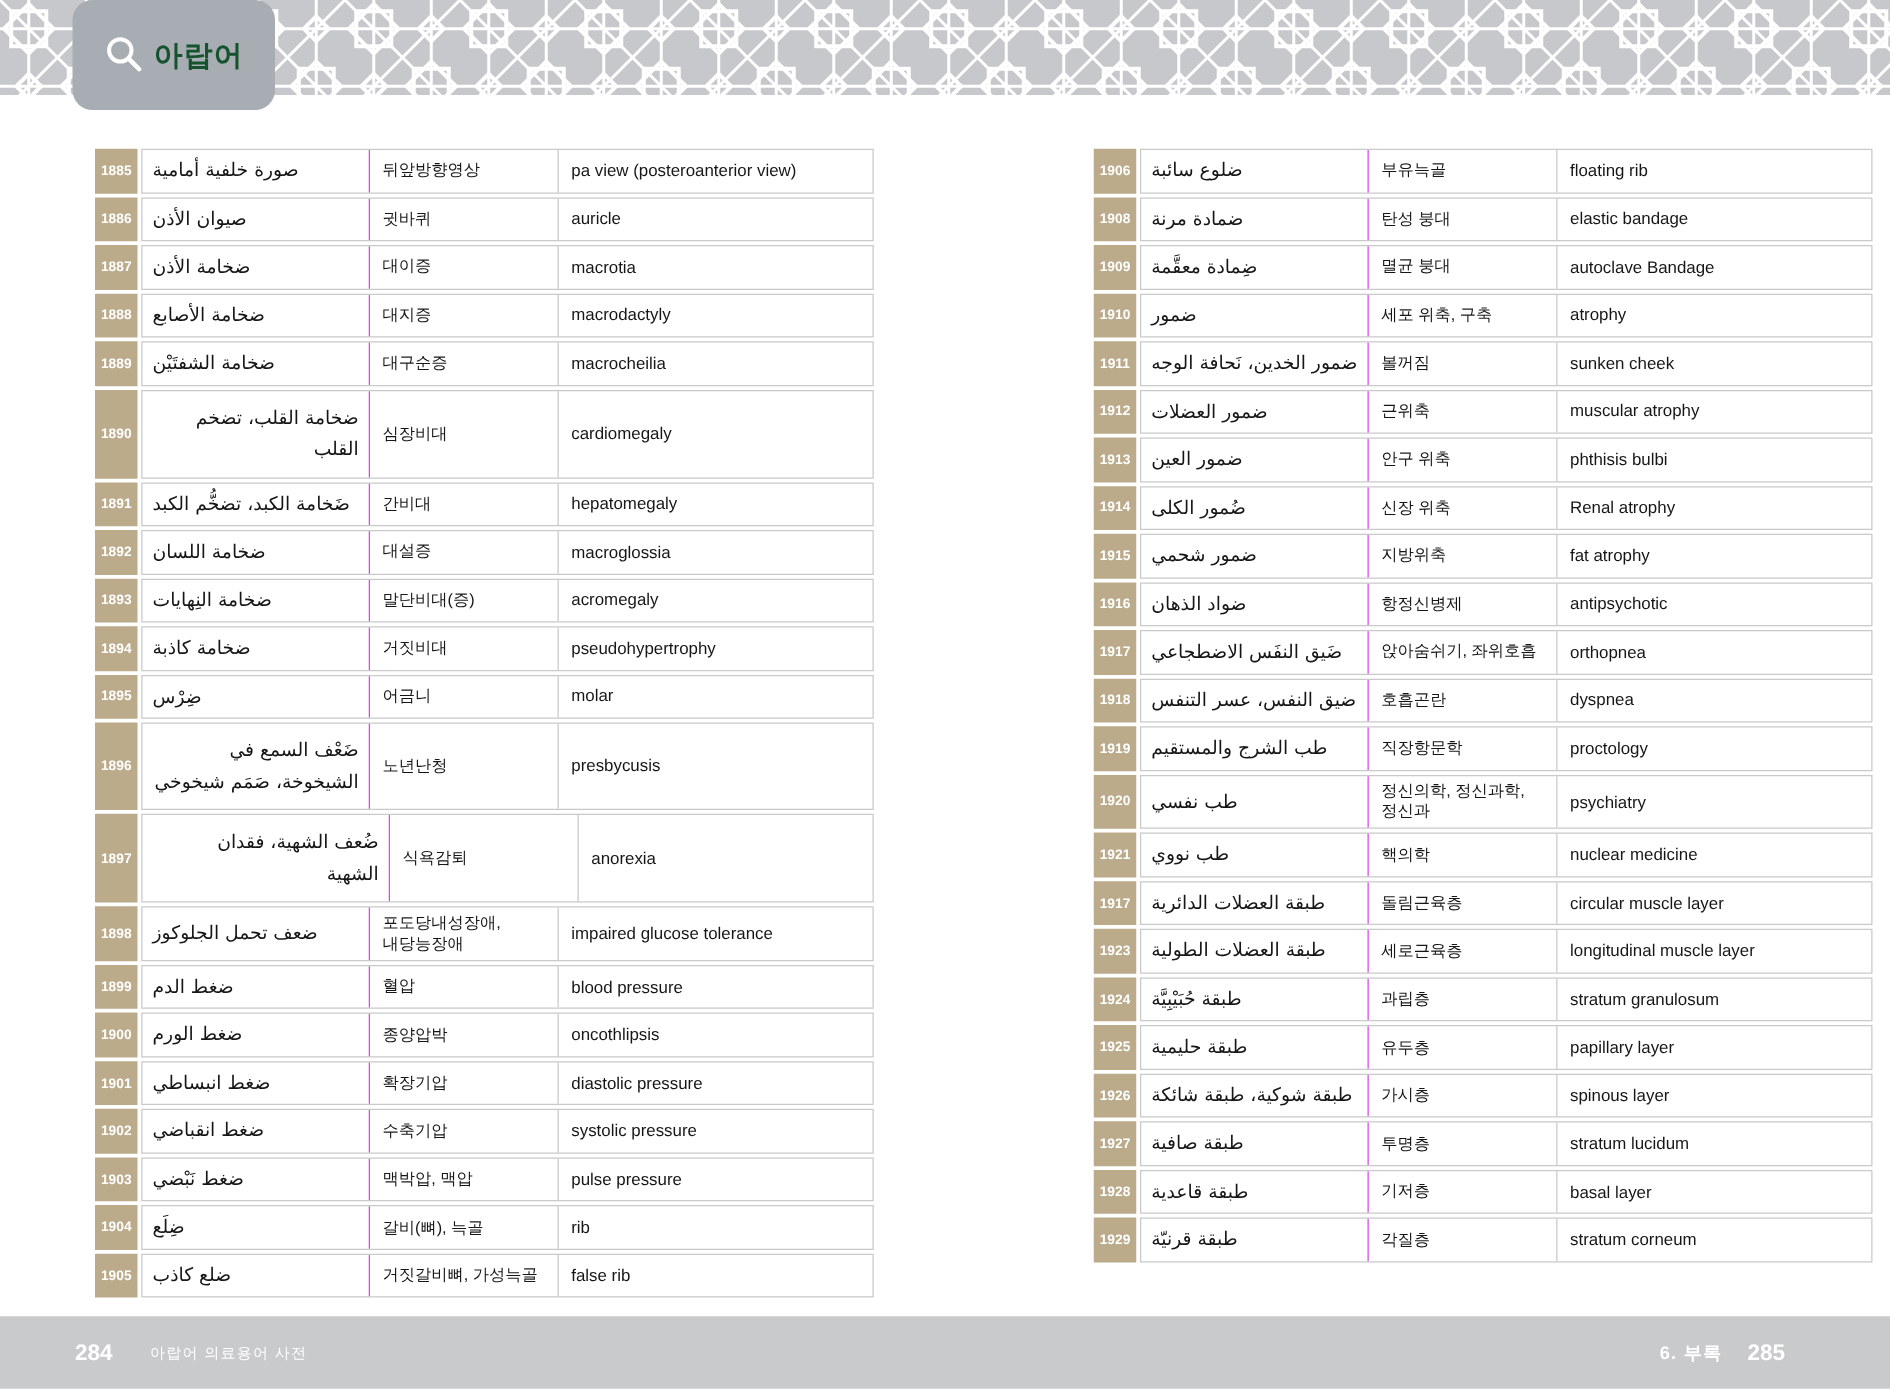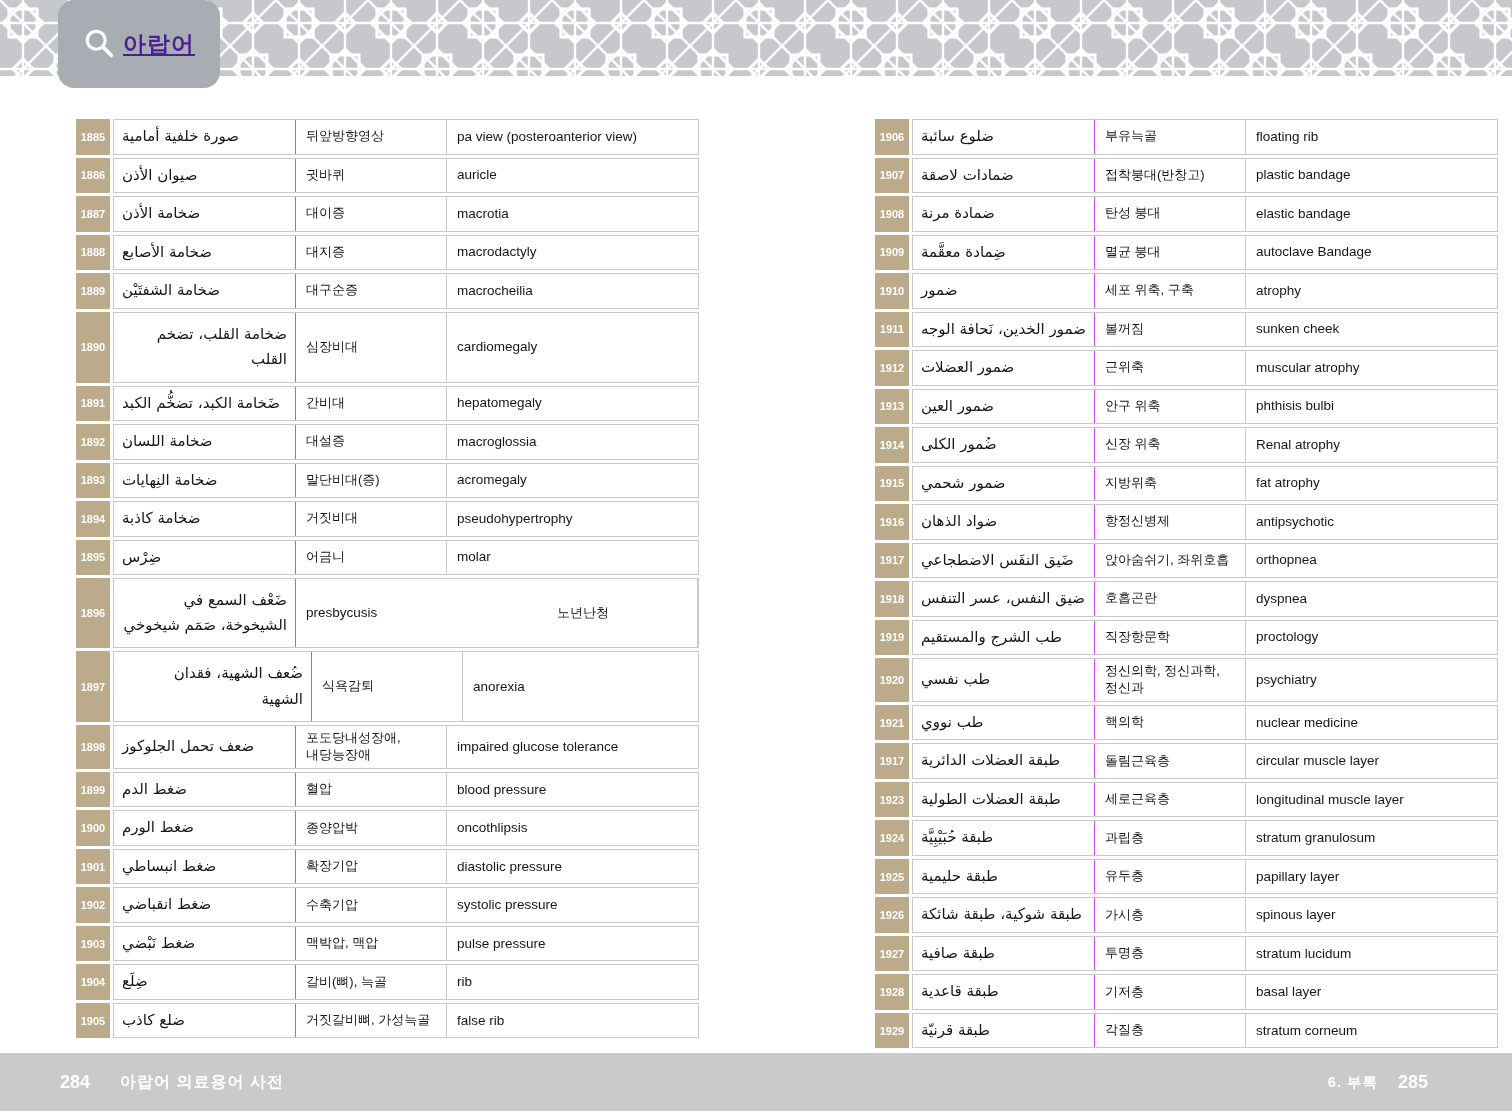--- a/index.html
+++ b/index.html
@@ -8,21 +8,21 @@
     background:#ffffff;font-family:"Liberation Sans","DejaVu Sans",sans-serif;
   }
   
   .band{position:absolute;left:0;top:0;width:1512px;height:76px;}
   .tab{
     position:absolute;left:58px;top:0;width:162px;height:88px;
     background:#a8adb3;border-radius:16px;display:flex;align-items:center;
     justify-content:center;z-index:5;
   }
   .tab .mag{margin-right:6px;margin-top:2px;}
-  .tab-label{color:#4c1d95;font-weight:bold;font-size:23px;letter-spacing:1px;text-decoration:underline;}
+  .tab-label{color:#14532d;font-weight:bold;font-size:23px;letter-spacing:1px;}
   
   .dict-table{position:absolute;top:119px;width:623px;}
   #left-table{left:76px;}
   #right-table{left:875px;}
   .row{display:flex;align-items:stretch;margin-bottom:3px;}
   .num{
     width:34px;flex:0 0 34px;background:#bcab8b;color:#ffffff;
     font-size:11px;font-weight:bold;display:flex;align-items:center;
     justify-content:center;
   }
@@ -48,21 +48,21 @@
   #left-table .row:nth-child(14) .cells{min-height:40px;}
   
   .footer{
     position:absolute;left:0;bottom:0;width:1512px;height:58px;
     background:#c9cacc;display:flex;align-items:center;
     justify-content:space-between;color:#ffffff;z-index:4;
   }
   .footer-left{display:flex;align-items:center;padding-left:60px;}
   .footer-right{display:flex;align-items:center;padding-right:84px;}
   .page-num{font-size:18px;font-weight:bold;}
-  .footer-title{font-size:16px;font-weight:bold;margin-left:30px;letter-spacing:1px;}
+  .footer-title{font-size:12px;font-weight:normal;margin-left:30px;letter-spacing:1px;}
   .footer-section{font-size:14.5px;font-weight:bold;margin-right:20px;letter-spacing:1px;}
 </style>
 </head>
 <body>
 
 <div class="band">
   <svg width="1512" height="76" xmlns="http://www.w3.org/2000/svg">
     <defs>
       <pattern id="geo" width="92" height="92" patternUnits="userSpaceOnUse">
         <rect width="92" height="92" fill="#c6c8cb"></rect>
@@ -189,22 +189,22 @@
         <div class="cell ar">ضِرْس</div>
         <div class="cell ko">어금니</div>
         <div class="cell en">molar</div>
       </div>
     </div>
 
     <div class="row">
       <div class="num">1896</div>
       <div class="cells">
         <div class="cell ar">ضَعْف السمع في الشيخوخة، صَمَم شيخوخي</div>
+        <div class="cell ko">노년난청</div>
         <div class="cell en">presbycusis</div>
-        <div class="cell ko">노년난청</div>
       </div>
     </div>
 
     <div class="row">
       <div class="num">1897</div>
       <div class="cells">
         <div class="cell ar">ضُعف الشهية، فقدان الشهية</div>
         <div class="cell ko">식욕감퇴</div>
         <div class="cell en">anorexia</div>
       </div>
@@ -287,28 +287,20 @@
 
     <div class="row">
       <div class="num">1906</div>
       <div class="cells">
         <div class="cell ar">ضلوع سائبة</div>
         <div class="cell ko">부유늑골</div>
         <div class="cell en">floating rib</div>
       </div>
     </div>
 
-    <div class="row">
-      <div class="num">1907</div>
-      <div class="cells">
-        <div class="cell ar">ضمادات لاصقة</div>
-        <div class="cell ko">접착붕대(반창고)</div>
-        <div class="cell en">plastic bandage</div>
-      </div>
-    </div>
 
     <div class="row">
       <div class="num">1908</div>
       <div class="cells">
         <div class="cell ar">ضمادة مرنة</div>
         <div class="cell ko">탄성 붕대</div>
         <div class="cell en">elastic bandage</div>
       </div>
     </div>
 

